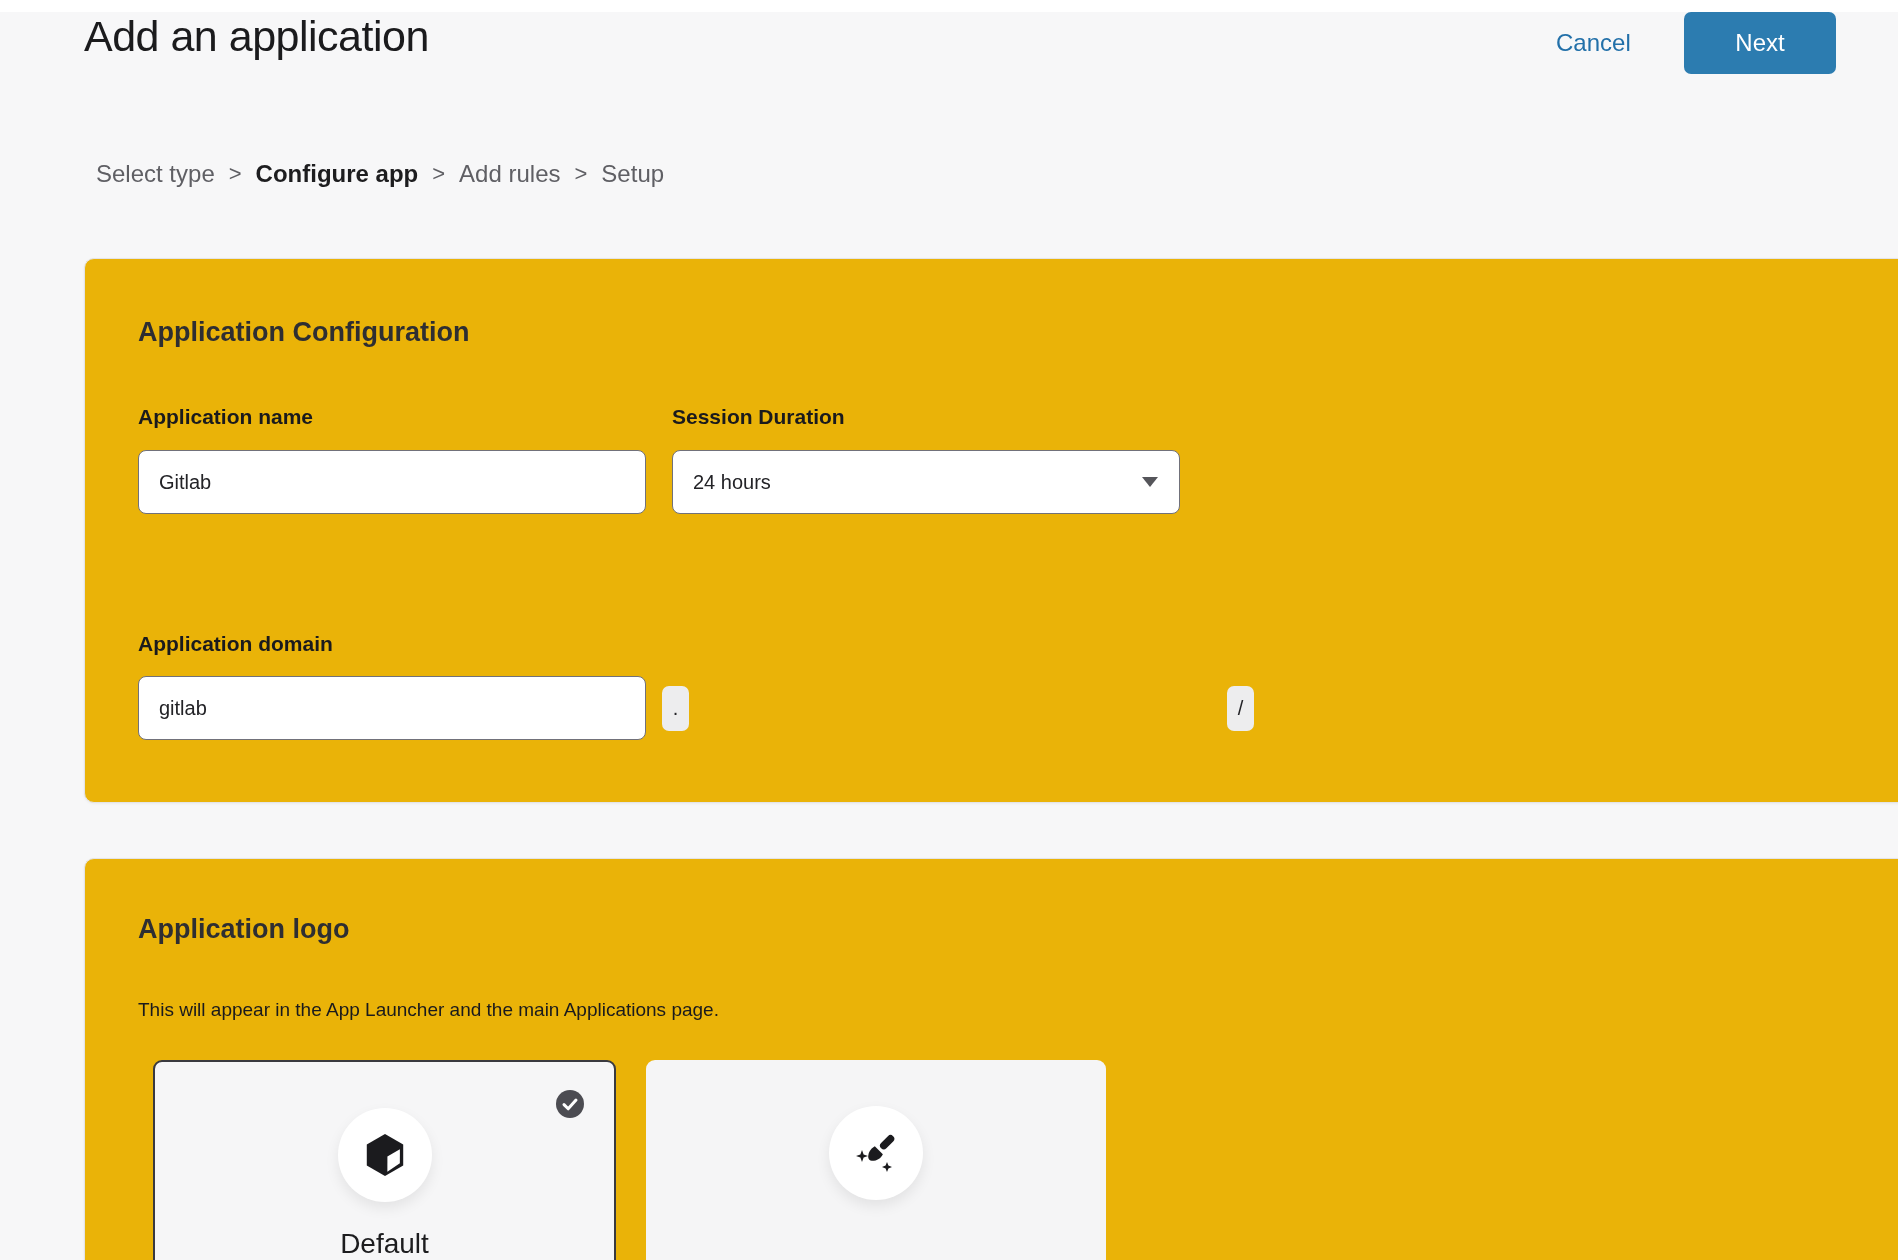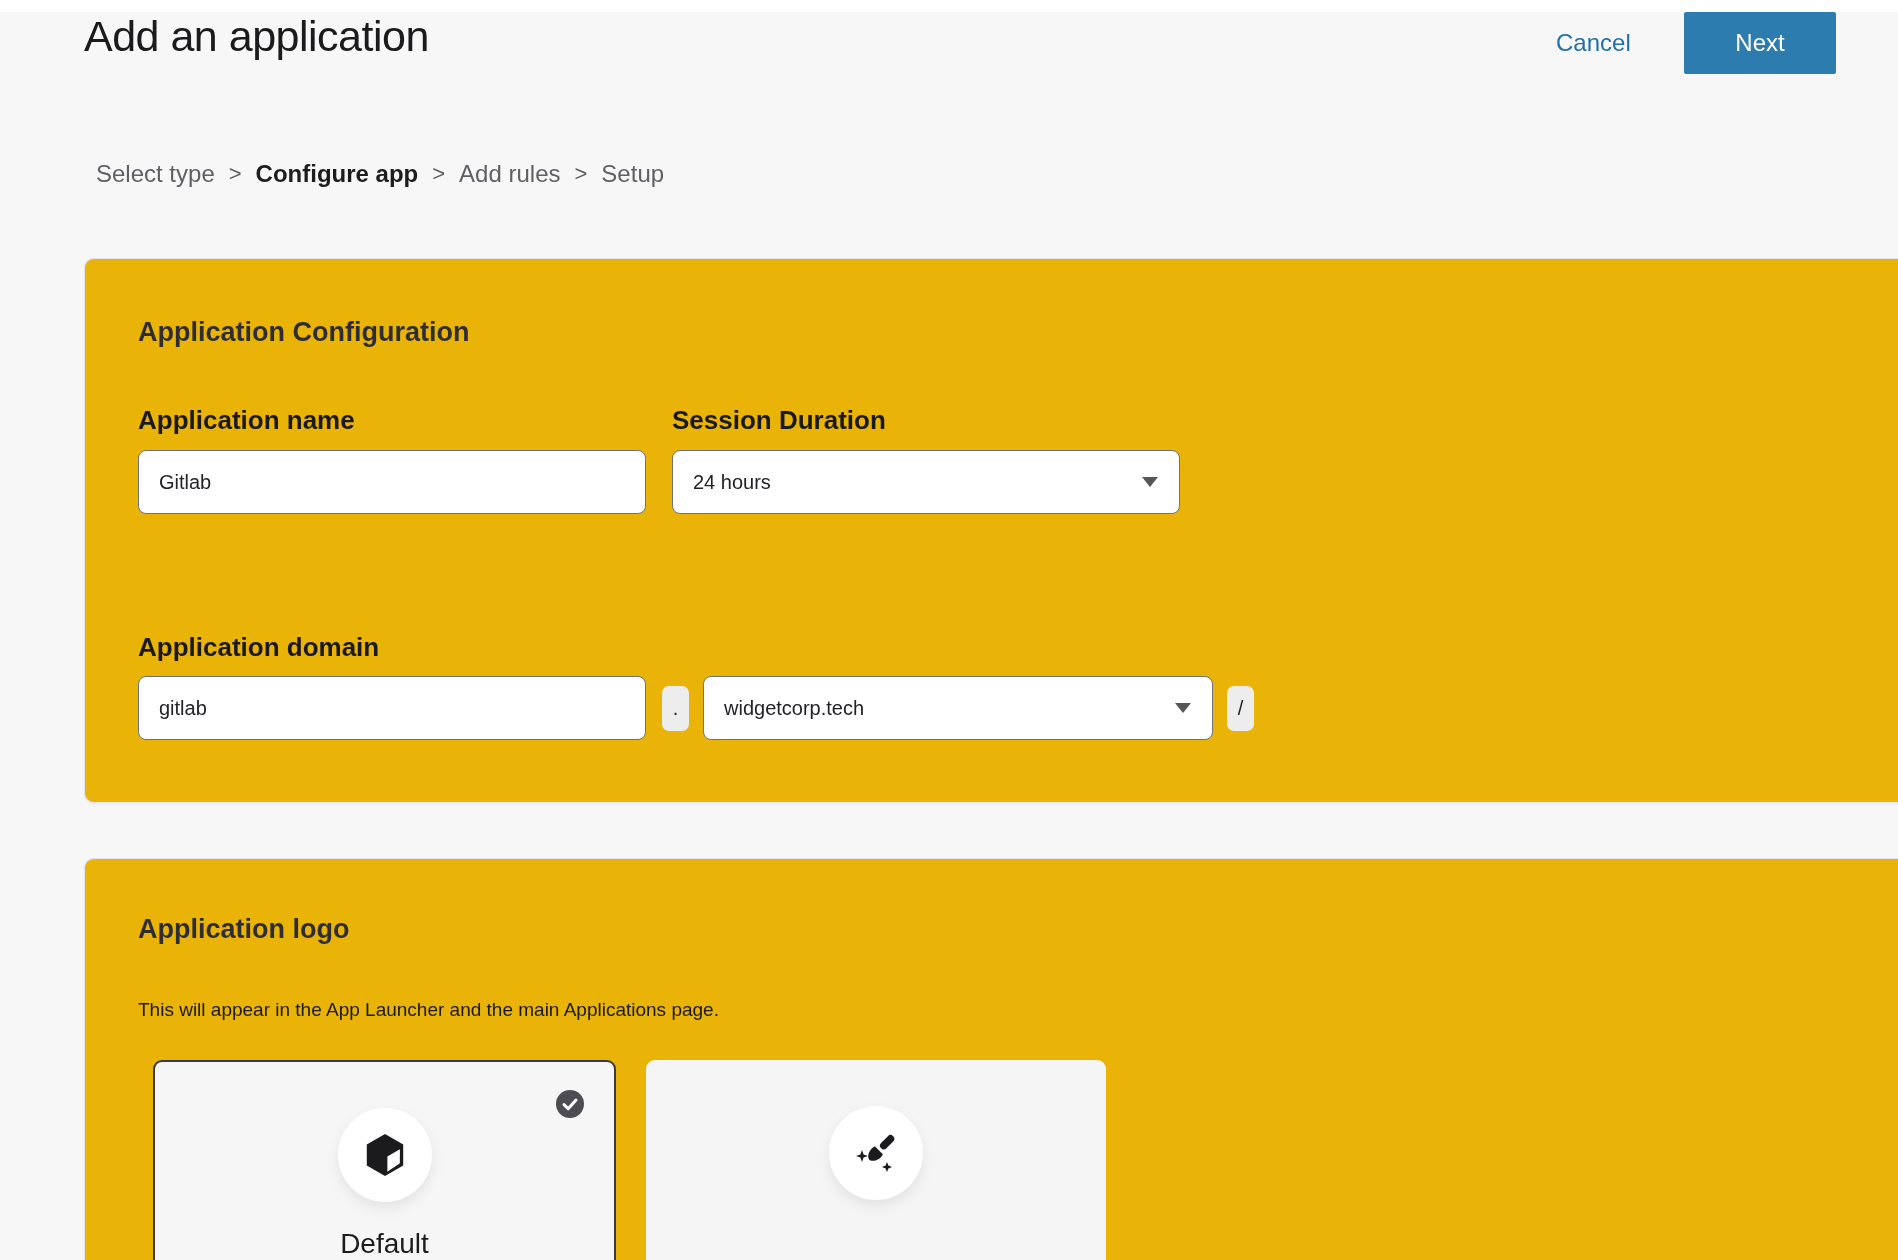--- a/index.html
+++ b/index.html
@@ -6,37 +6,37 @@
   html,body { background:#f7f7f8; }
   body { font-family:"Liberation Sans","DejaVu Sans",sans-serif; color:#1d1d1f; }
   #app { position:relative; width:1898px; height:1260px; overflow:hidden; background:#f7f7f8; }
 
   .top-strip { position:absolute; left:0; top:0; width:100%; height:12px; background:#ffffff; }
 
   
   .page-title { position:absolute; left:84px; top:12px; font-size:43px; font-weight:400; letter-spacing:-0.5px; color:#1b1b1d; }
   .cancel-link { position:absolute; left:1556px; top:29px; font-size:24px; color:#2270a9; cursor:pointer; }
   .next-button { position:absolute; left:1684px; top:12px; width:152px; height:62px; background:#2c7cb0;
-    border:none; border-radius:2px; color:#ffffff; font-size:24px; font-family:inherit;
+    border:none; border-radius:7px; color:#ffffff; font-size:24px; font-family:inherit;
     display:flex; align-items:center; justify-content:center; cursor:pointer; }
 
   
   .breadcrumb { position:absolute; left:96px; top:160px; display:flex; align-items:center; gap:14px; font-size:24px; color:#5f5f64; }
   .crumb { color:#5f5f64; cursor:pointer; }
   .crumb.active { color:#1d1d1f; font-weight:700; cursor:default; }
   .crumb-sep { color:#5f5f64; font-size:22px; }
 
   
   .card { position:absolute; left:84px; width:1898px; background:#eab308; border:1px solid #e4e4e7;
     border-radius:10px; box-shadow:0 1px 3px rgba(0,0,0,0.05); }
   .card-config { top:258px; height:545px; }
   .card-logo   { top:858px; height:560px; }
 
   .section-heading { position:absolute; left:53px; font-size:27px; font-weight:700; color:#2e2e32; }
-  .field-label { position:absolute; font-size:26px; font-weight:700; color:#1a1a1d; }
+  .field-label { position:absolute; font-size:21px; font-weight:700; color:#1a1a1d; }
 
   .text-input { position:absolute; height:64px; border:1.5px solid #71717a; border-radius:8px; background:#fff;
     font-family:inherit; font-size:20px; color:#232327; padding:0 20px; outline:none; }
   .text-input::placeholder { color:#77777c; }
 
   .select-box { position:absolute; height:64px; border:1.5px solid #71717a; border-radius:8px; background:#fff;
     display:flex; align-items:center; padding:0 20px; font-size:20px; color:#232327; cursor:pointer; }
   .caret { position:absolute; right:21px; top:50%; margin-top:-5px; width:0; height:0;
     border-left:8px solid transparent; border-right:8px solid transparent; border-top:10px solid #55555a; }
 
@@ -88,24 +88,20 @@
       <span>24 hours</span>
       <span class="caret"></span>
     </div>
 
     <label class="field-label" style="left:53px; top:373px;">Application domain</label>
 
     <input class="text-input" style="left: 53px; top: 417px; width: 508px;" value="gitlab">
 
     <div class="sep-box" style="left:577px; top:427px;">.</div>
 
-    <div class="select-box" style="left:618px; top:417px; width:510px;">
-      <span>widgetcorp.tech</span>
-      <span class="caret"></span>
-    </div>
 
     <div class="sep-box" style="left:1142px; top:427px;">/</div>
 
   </section>
 
   <section class="card card-logo">
     <h2 class="section-heading" style="top:55px;">Application logo</h2>
     <p class="logo-desc">This will appear in the App Launcher and the main Applications page.</p>
 
     <div class="logo-tile tile-default selected">

